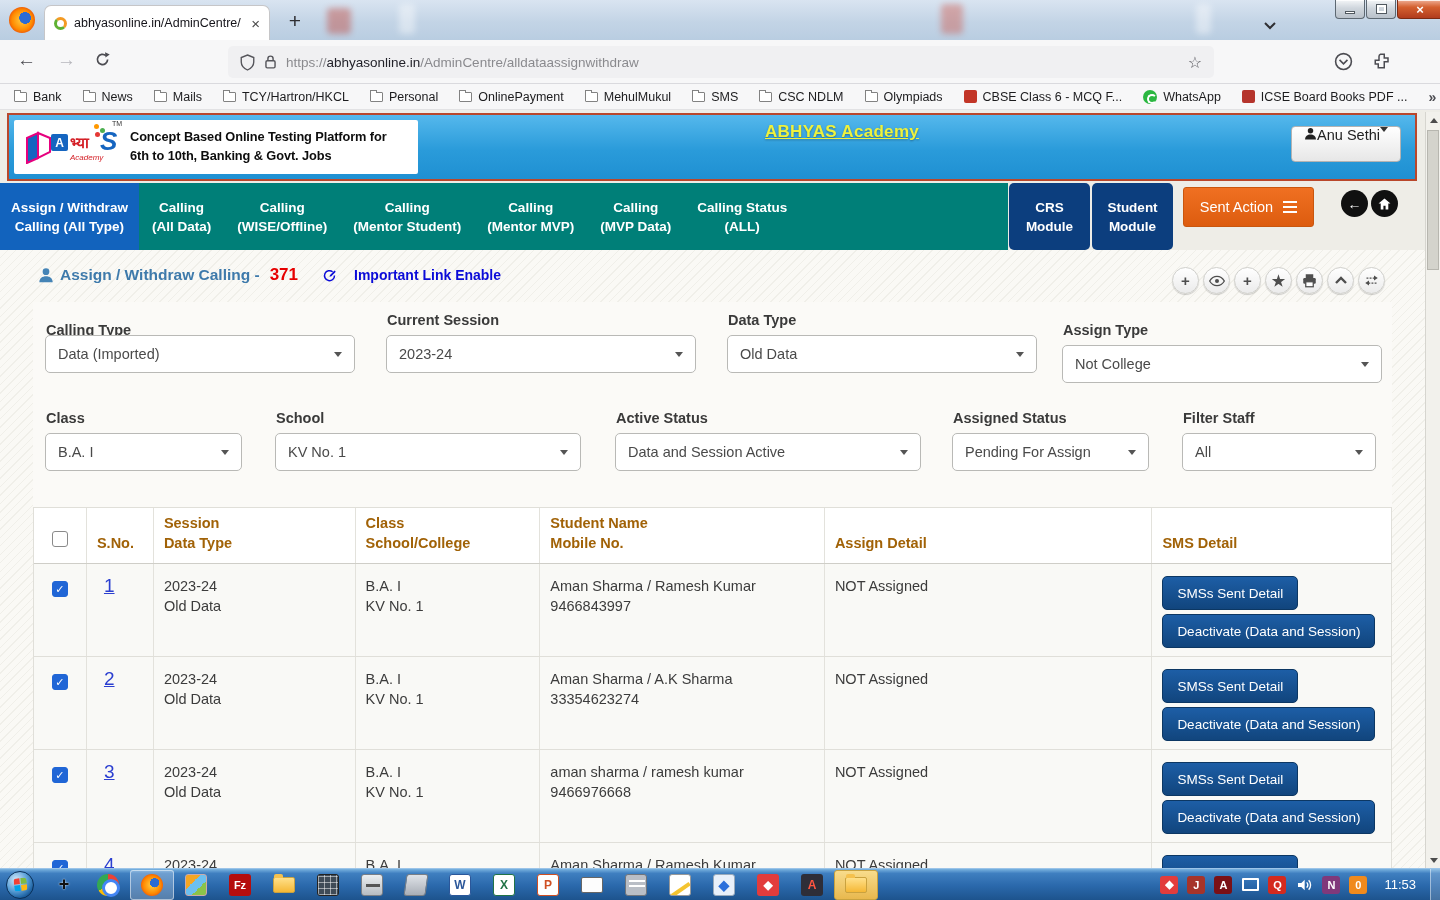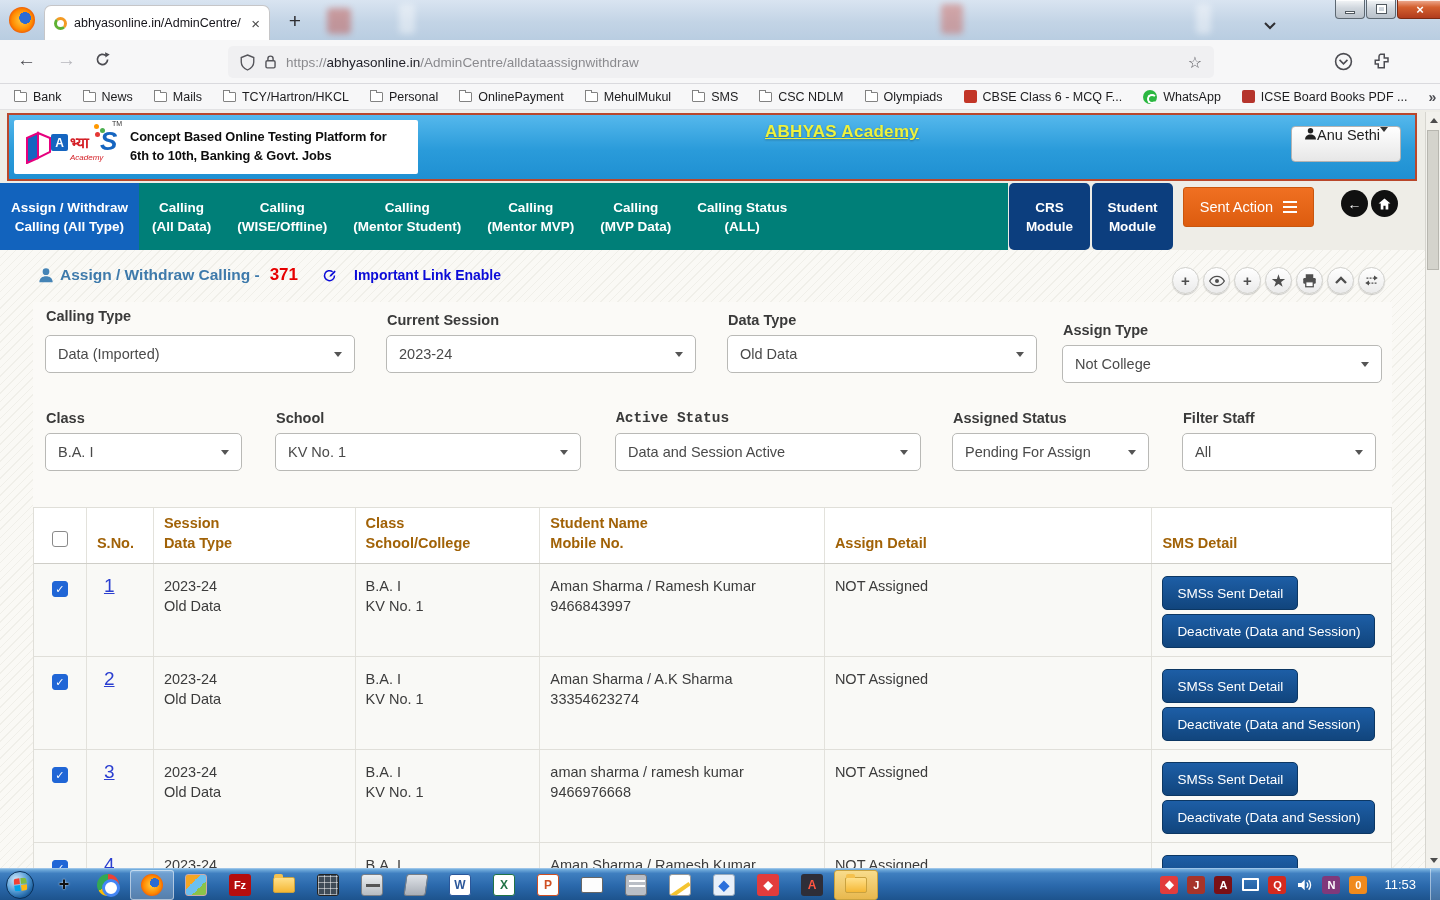--- a/index.html
+++ b/index.html
@@ -470,21 +470,21 @@
       <div class="ticon">
         <svg width="15" height="13" viewBox="0 0 24 20">
             <path d="M4 6h13" stroke="#4e4e4e" stroke-width="2" stroke-dasharray="3 2"></path>
             <polygon points="16,2 22,6 16,10" fill="#4e4e4e"></polygon>
             <path d="M20 14H7" stroke="#4e4e4e" stroke-width="2" stroke-dasharray="3 2"></path>
             <polygon points="8,10 2,14 8,18" fill="#4e4e4e"></polygon>
           </svg>
       </div>
     </div>
 
-    <div class="flabel" style="left:46px;top:58px;">Calling Type</div>
+    <div class="flabel" style="left:46px;top:72px;">Calling Type</div>
     <div class="sel" style="left:45px;top:85px;width:310px;">
         <span>Data (Imported)</span>
       </div>
     <div class="flabel" style="left:387px;top:62px;">Current Session</div>
     <div class="sel" style="left:386px;top:85px;width:310px;">
         <span>2023-24</span>
       </div>
     <div class="flabel" style="left:728px;top:62px;">Data Type</div>
     <div class="sel" style="left:727px;top:85px;width:310px;">
         <span>Old Data</span>
@@ -495,21 +495,21 @@
       </div>
 
     <div class="flabel" style="left:46px;top:160px;">Class</div>
     <div class="sel" style="left:45px;top:183px;width:197px;">
         <span>B.A. I</span>
       </div>
     <div class="flabel" style="left:276px;top:160px;">School</div>
     <div class="sel" style="left:275px;top:183px;width:306px;">
         <span>KV No. 1</span>
       </div>
-    <div class="flabel" style="left:616px;top:160px;font-family:Liberation Mono, monospace;">Active Status</div>
+    <div class="flabel" style="left:616px;top:160px;">Active Status</div>
     <div class="sel" style="left:615px;top:183px;width:306px;">
         <span>Data and Session Active</span>
       </div>
     <div class="flabel" style="left:953px;top:160px;">Assigned Status</div>
     <div class="sel" style="left:952px;top:183px;width:197px;">
         <span>Pending For Assign</span>
       </div>
     <div class="flabel" style="left:1183px;top:160px;">Filter Staff</div>
     <div class="sel" style="left:1182px;top:183px;width:194px;">
         <span>All</span>

